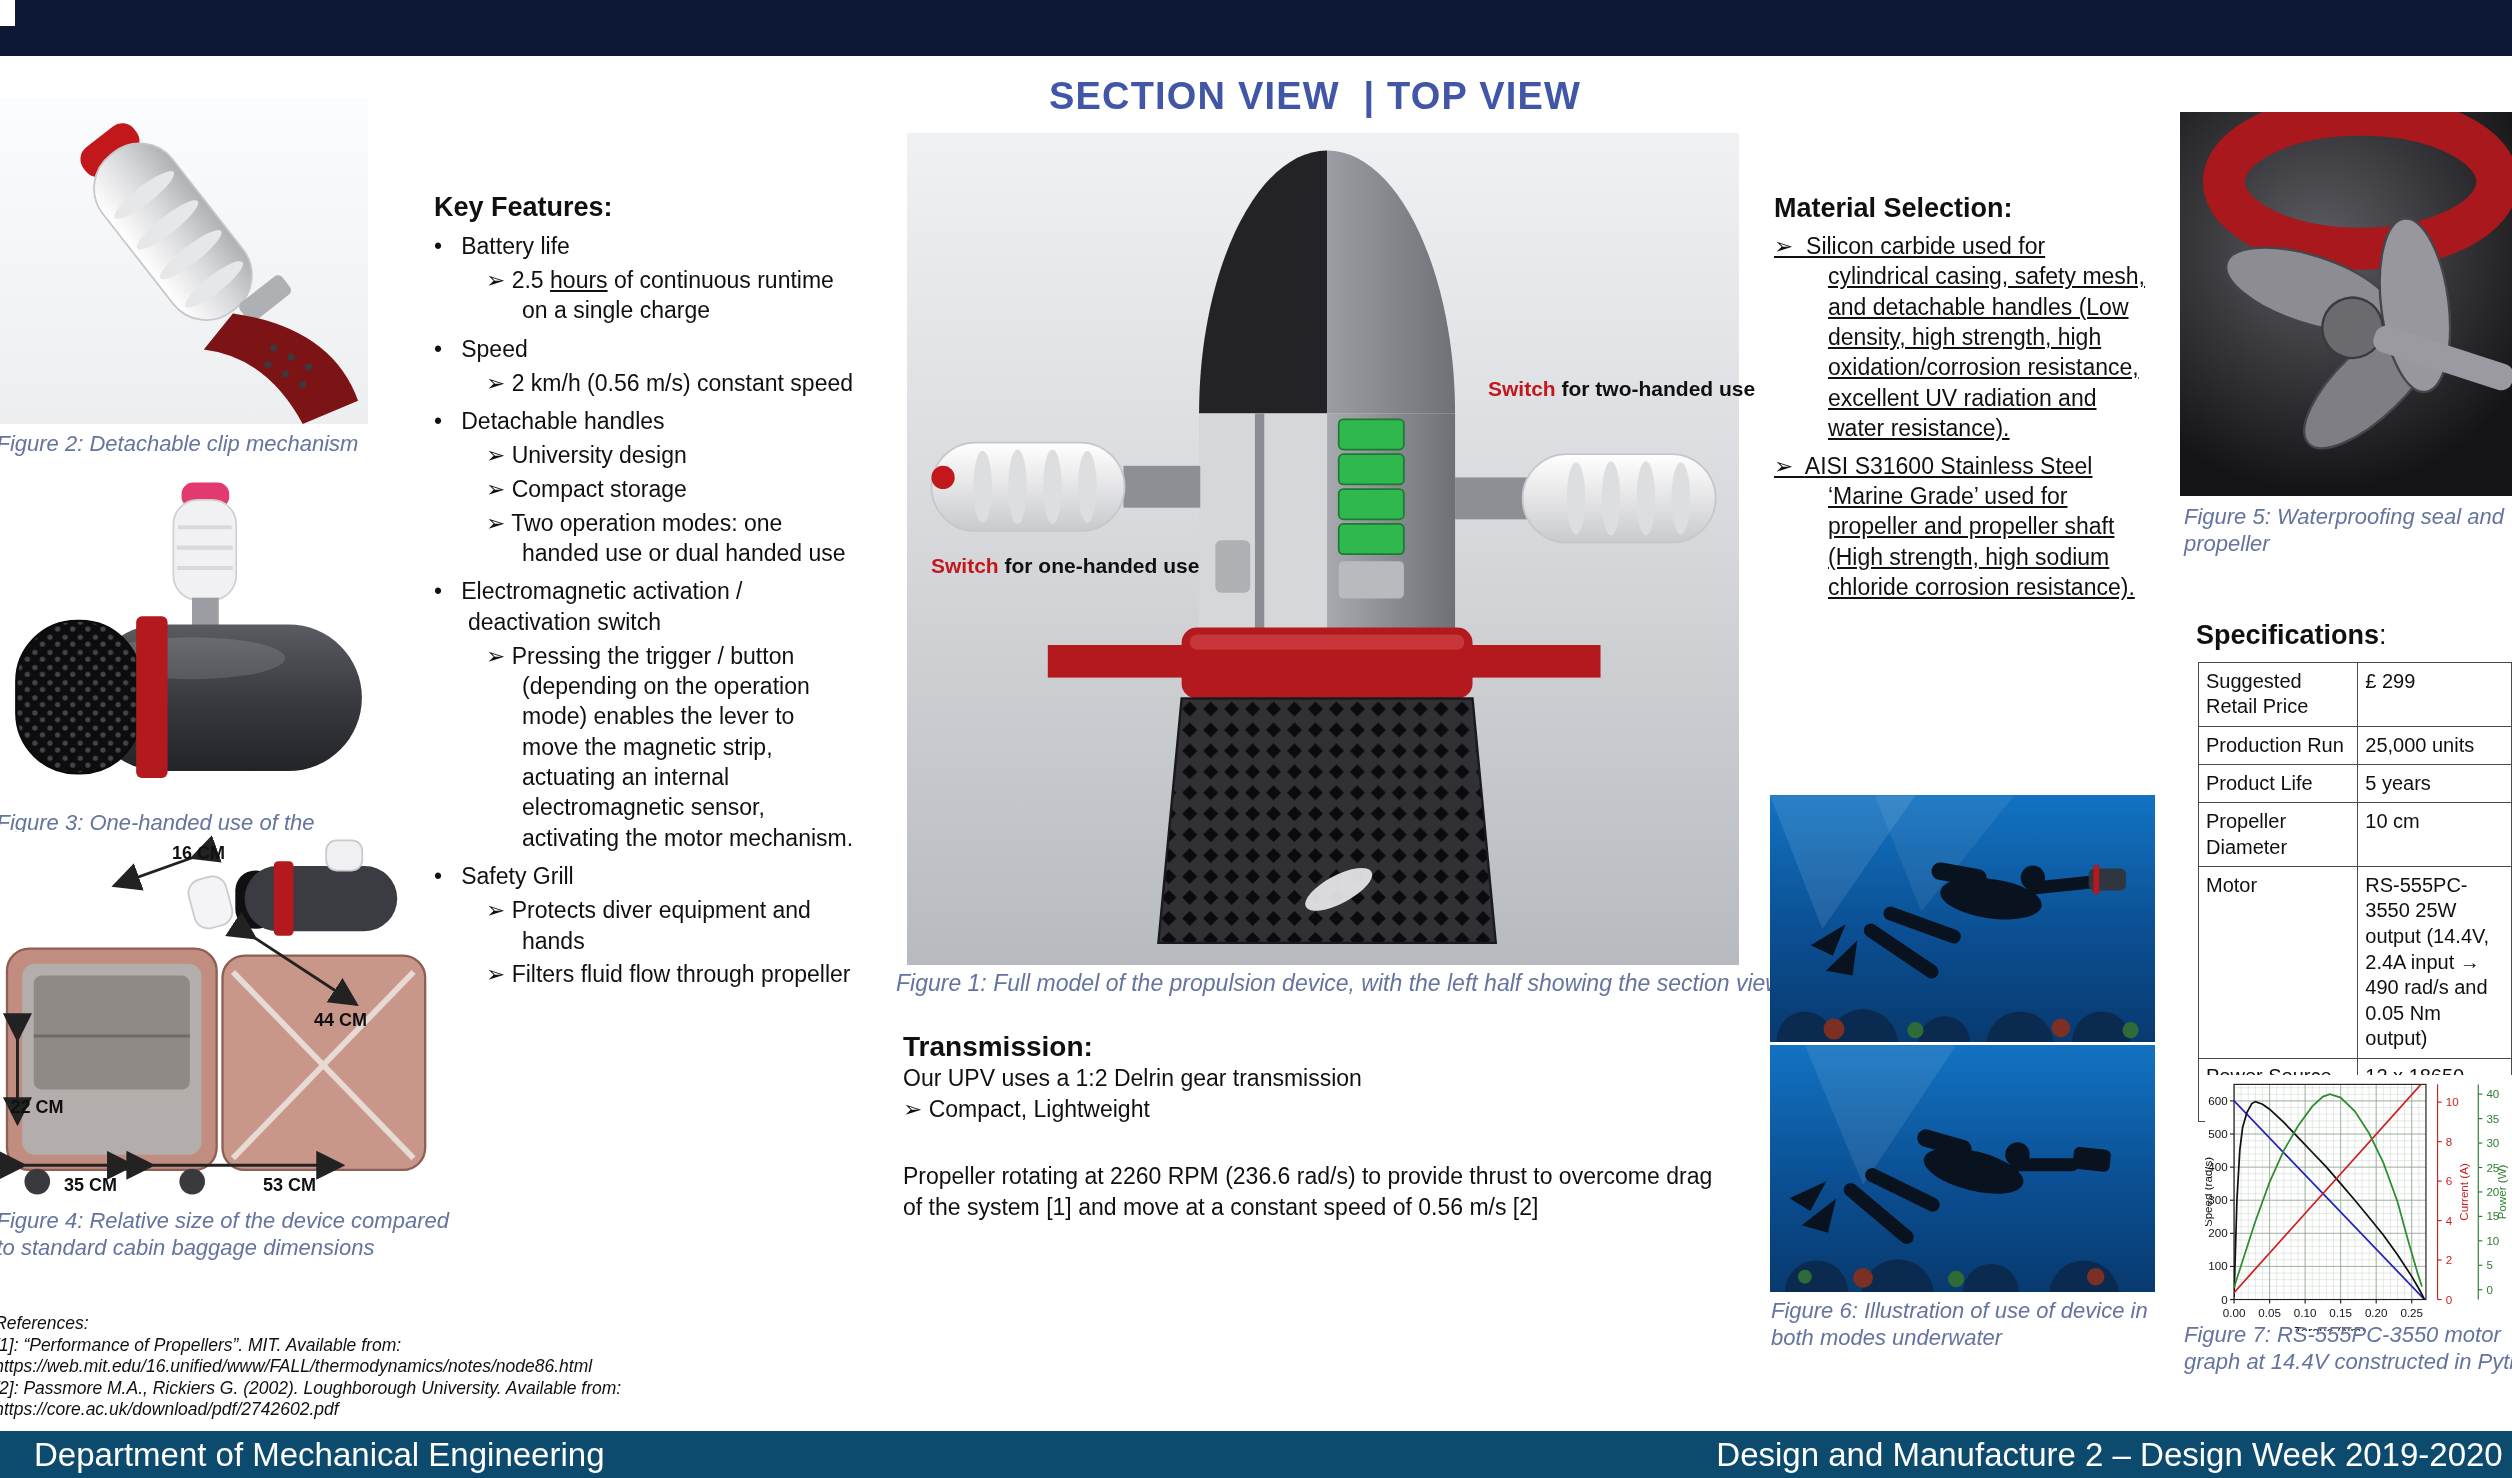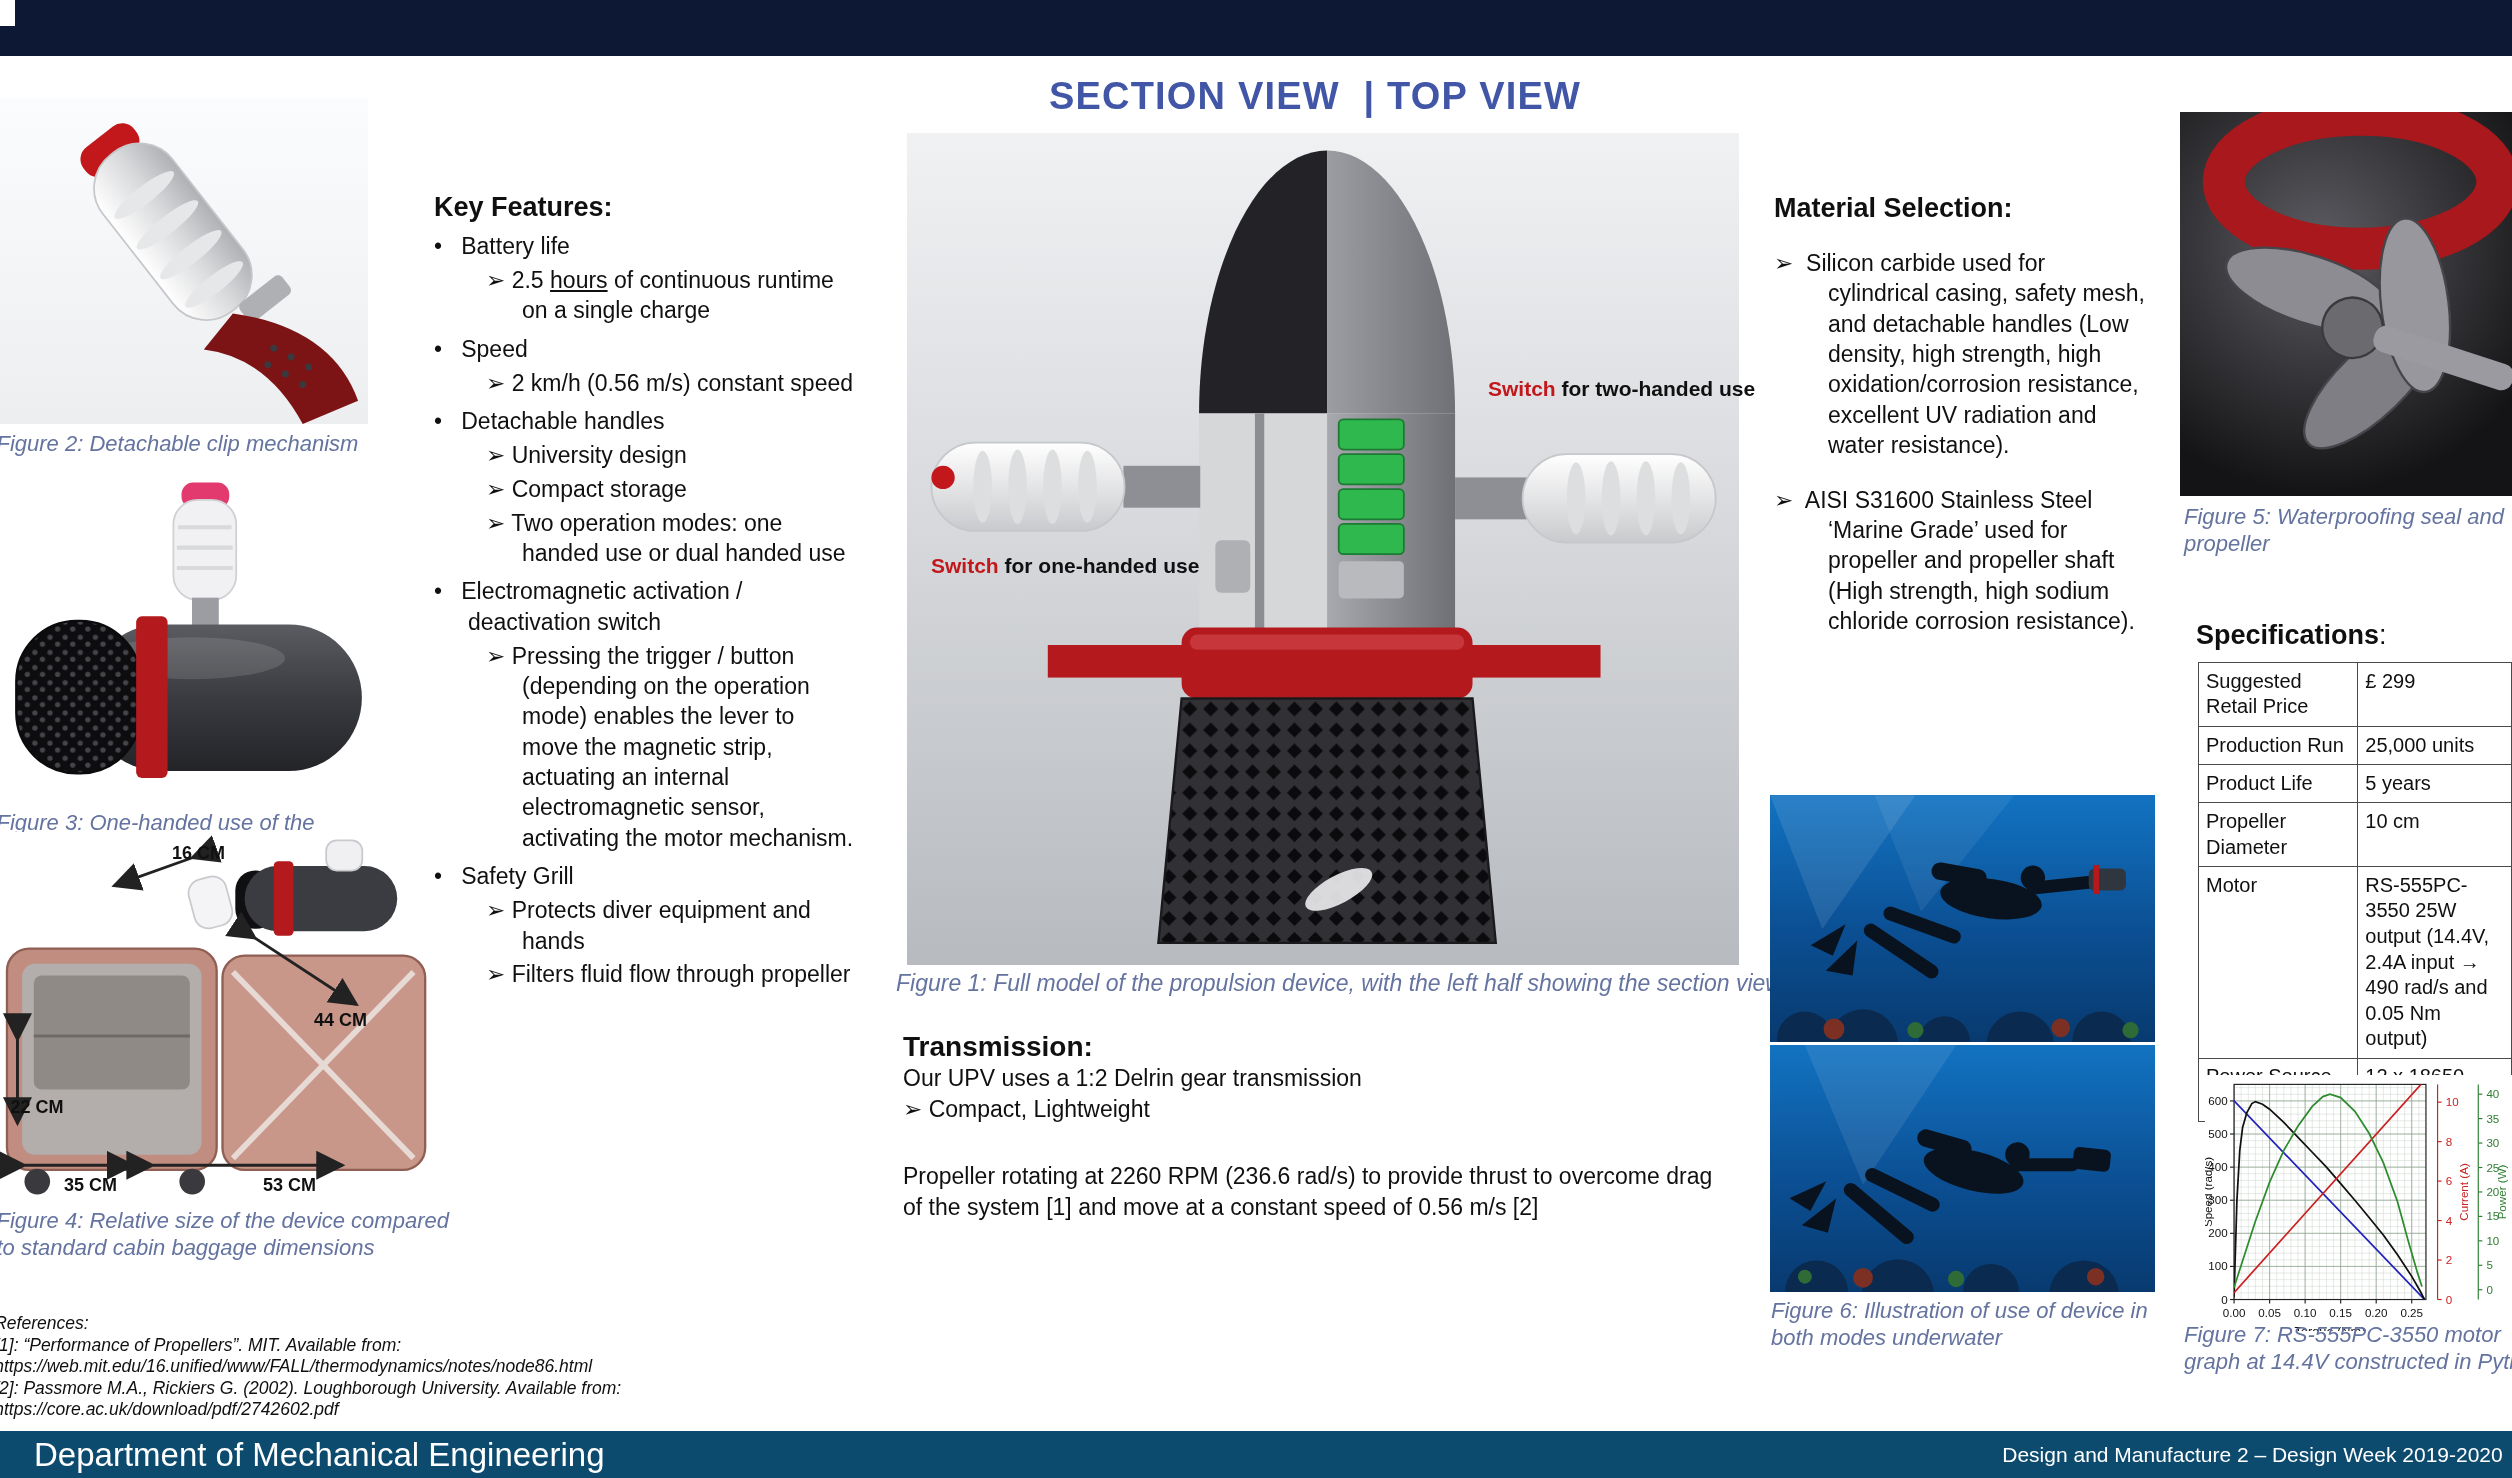--- a/index.html
+++ b/index.html
@@ -5,39 +5,39 @@
   html,body{margin:0;padding:0;background:#666;}
   #poster{position:relative;width:2512px;height:1478px;background:#fff;overflow:hidden;
           font-family:"Liberation Sans",sans-serif;color:#111;}
   
   .topbar{position:absolute;left:0;top:0;width:2512px;height:56px;background:#0c1834;}
   .topbar-notch{position:absolute;left:0;top:0;width:15px;height:25.6px;background:#fff;}
   .footerbar{position:absolute;left:0;top:1431px;width:2512px;height:47px;background:#0c4a6e;}
   .footer-left{position:absolute;left:34px;top:50%;transform:translateY(-50%);
                font-size:33px;color:#fff;white-space:nowrap;}
   .footer-right{position:absolute;right:9.3px;top:50%;transform:translateY(-50%);
-               font-size:21px;color:#fff;white-space:nowrap;}
+               font-size:33px;color:#fff;white-space:nowrap;}
   
   .page-title{position:absolute;left:1275px;top:75px;transform:translateX(-50%);
               font-size:38px;font-weight:bold;letter-spacing:1.2px;color:#4156a6;white-space:pre;margin-left:40px;}
   
   .h1{font-size:27px;font-weight:bold;color:#101010;}
   .figcap{position:absolute;font-style:italic;color:#64739f;font-size:22px;line-height:1.22;}
   
   #key-features{position:absolute;left:434px;top:192px;width:384px;}
   .kf-item{font-size:23px;line-height:1.32;color:#101010;}
   .kf-item.l1{margin-top:8.1px;padding-left:34px;text-indent:-34px;width:361px;}
   .kf-item.l1::before{content:"•   ";white-space:pre;}
   .kf-item.l2{margin-top:3.5px;margin-left:52px;padding-left:36px;text-indent:-36px;width:332px;}
   .kf-item.l2::before{content:"➢ ";white-space:pre;}
   .u{text-decoration:underline;}
   
   #material{position:absolute;left:1774px;top:193px;width:378px;}
-  .ms-item{font-size:23px;line-height:1.32;color:#101010;margin-top:24px;
-           padding-left:54px;text-indent:-54px;}
+  .ms-item{font-size:23px;line-height:1.32;color:#101010;margin-top:7px;
+           padding-left:54px;text-indent:-54px;text-decoration:underline;}
   .ms-item::before{content:"➢  ";white-space:pre;}
   
   #transmission{position:absolute;left:903px;top:1031px;width:827px;}
   #transmission .h1{font-size:28px;}
   .tr-line{font-size:23px;line-height:1.35;color:#101010;}
   .tr-bullet::before{content:"➢ ";white-space:pre;}
   .tr-para{margin-top:36px;}
   
   #spec-heading{position:absolute;left:2196px;top:620px;font-size:27px;color:#101010;}
   #spec-heading .bold{font-weight:bold;}

